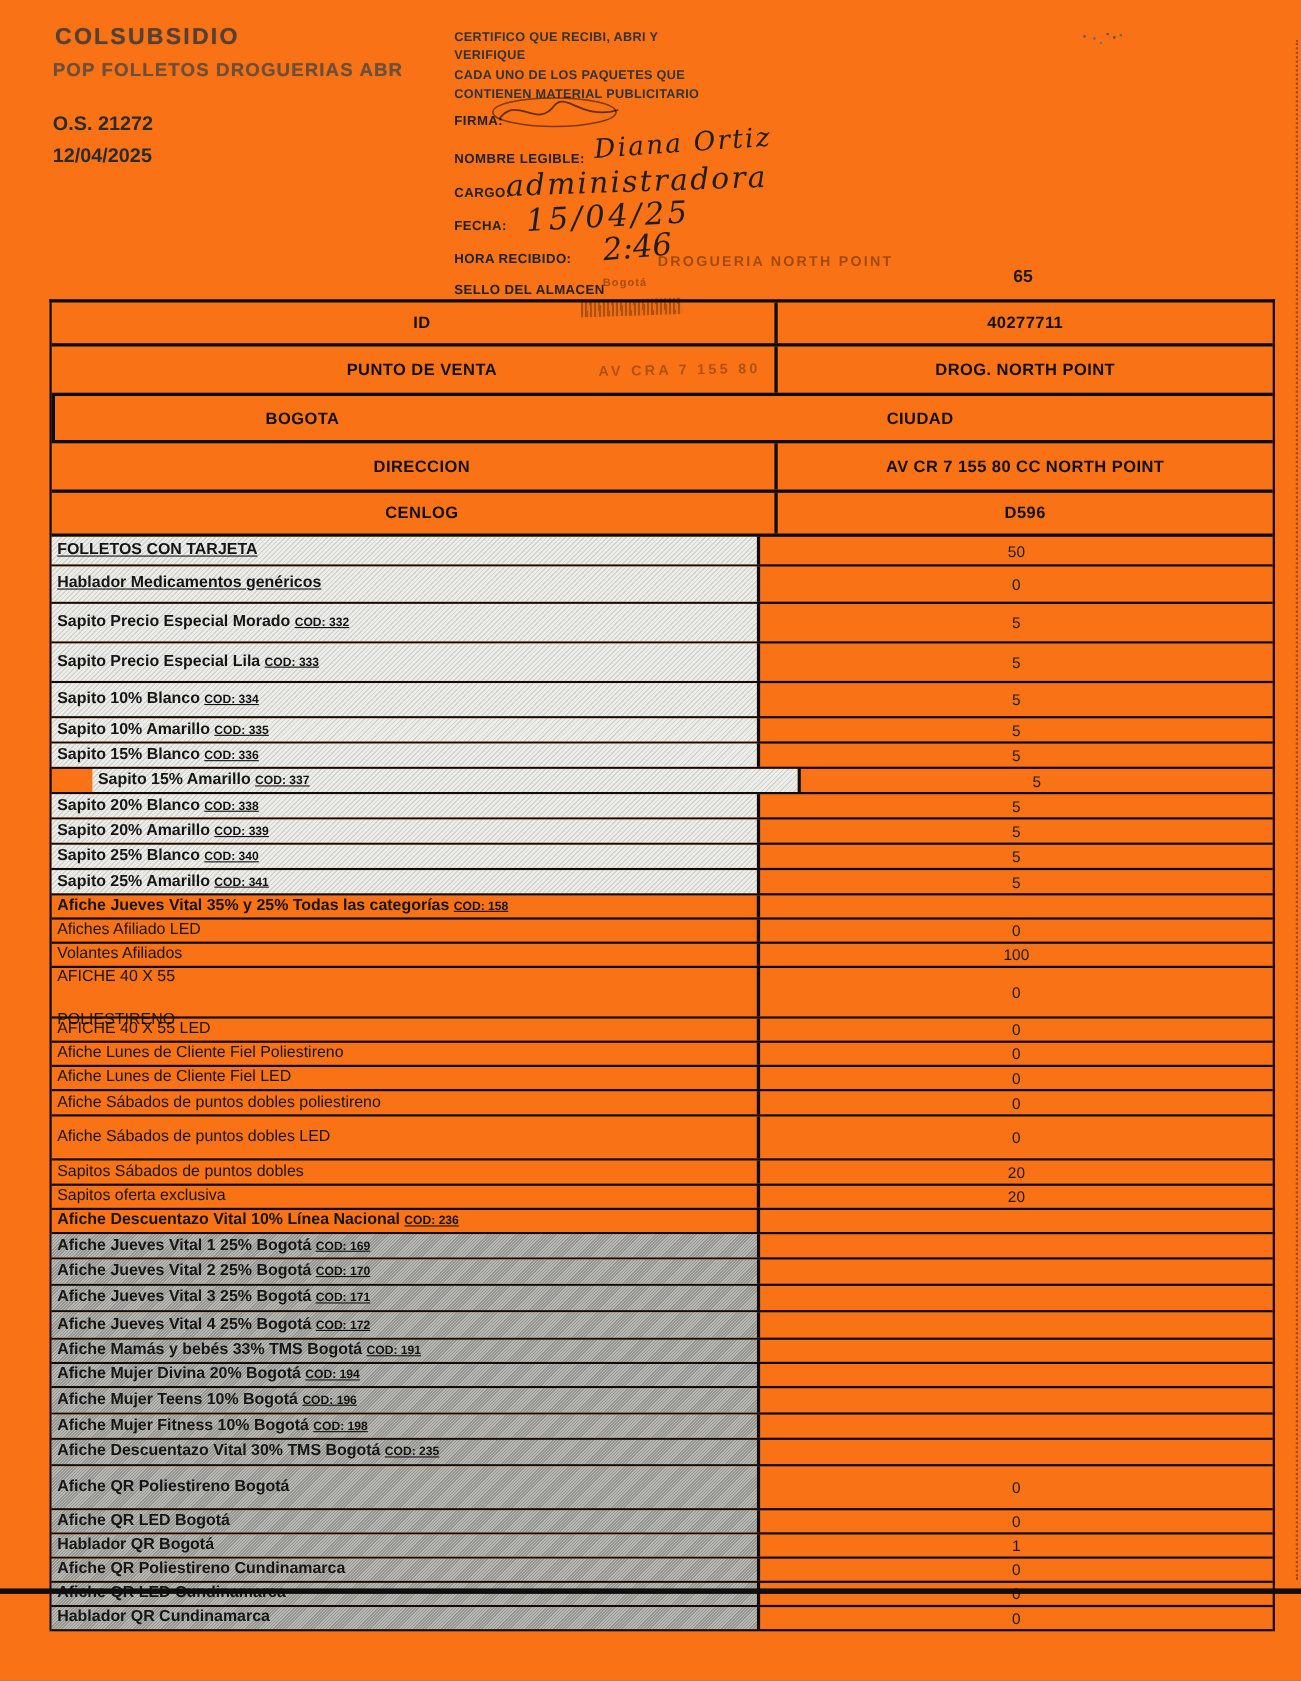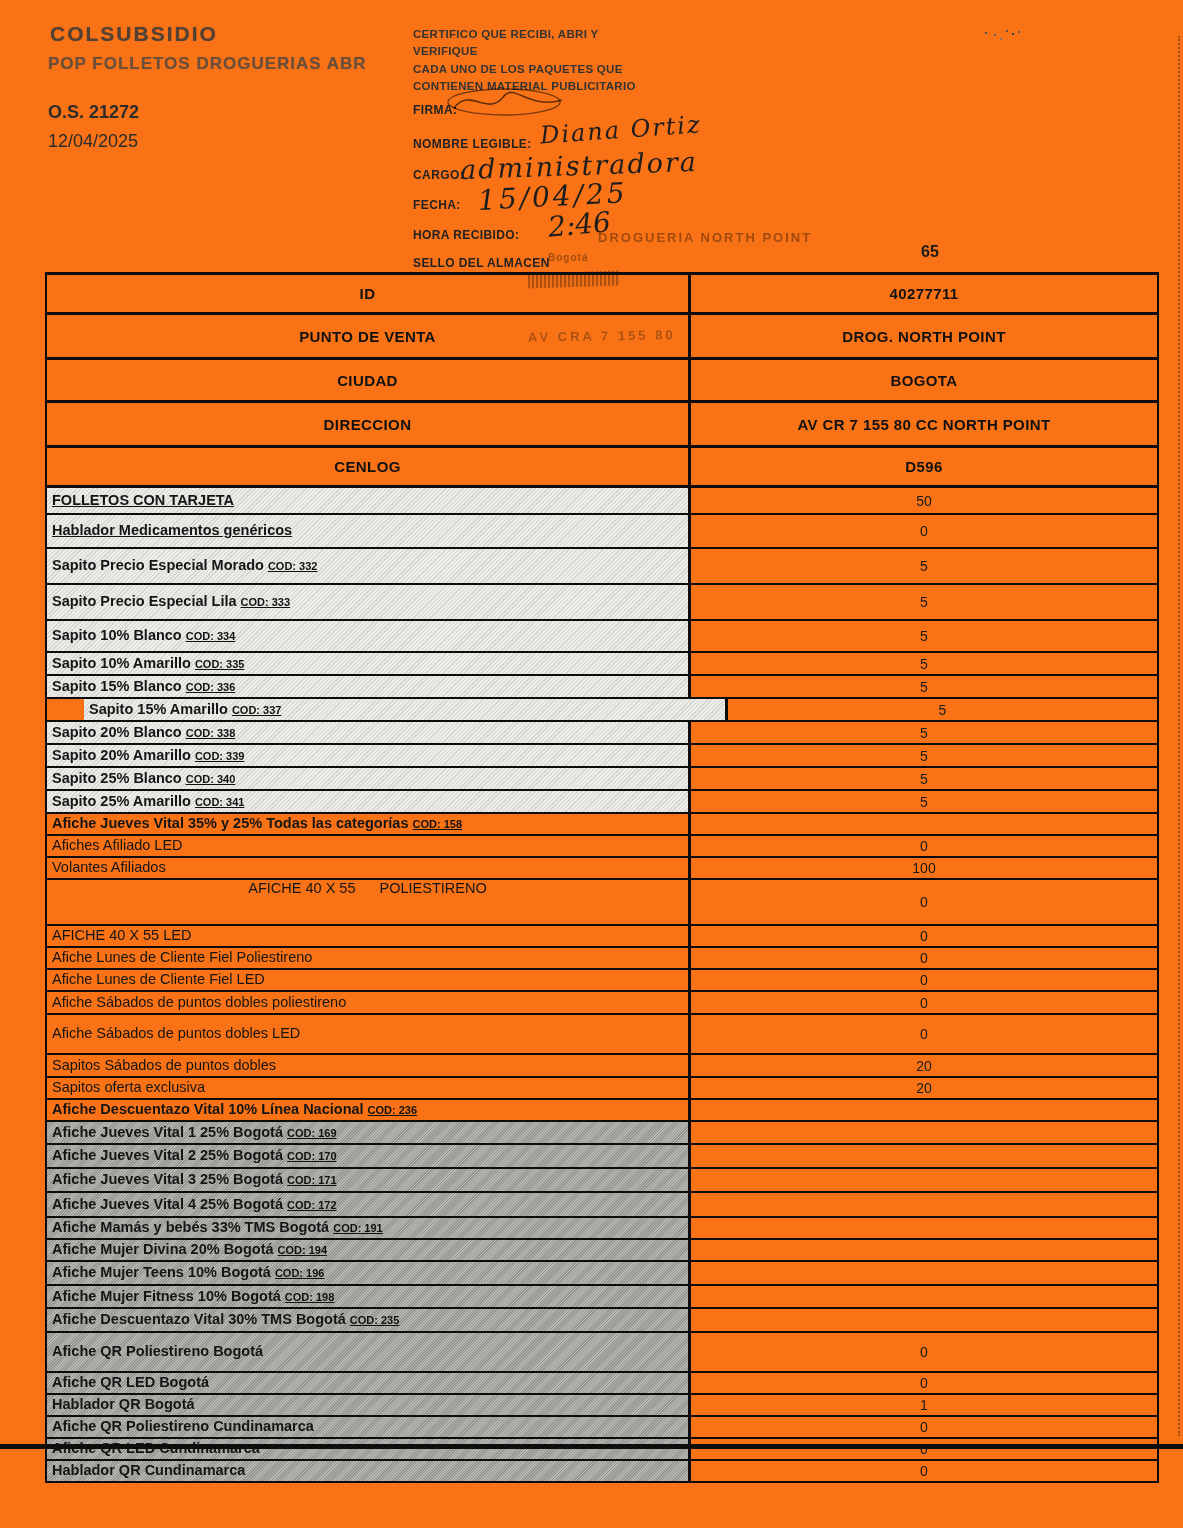--- a/index.html
+++ b/index.html
@@ -5,21 +5,21 @@
   html,body{margin:0;padding:0;background:#888;}
   .page{position:relative;width:1183px;height:1528px;background:#f97316;
         font-family:"Liberation Sans",sans-serif;color:#111;overflow:hidden;margin:0 auto;}
 
   
   .brand{position:absolute;left:50px;top:22px;font-size:21px;font-weight:bold;
          letter-spacing:2px;color:#3b3b3b;text-shadow:0 0 1px rgba(0,0,0,.45);opacity:.88;}
   .subtitle{position:absolute;left:48px;top:54px;font-size:17px;font-weight:bold;
             letter-spacing:1px;color:#474747;text-shadow:0 0 1px rgba(0,0,0,.4);opacity:.8;}
   .os-number{position:absolute;left:48px;top:102px;font-size:18px;font-weight:bold;color:#2b2b2b;}
-  .os-date{position:absolute;left:48px;top:131px;font-size:18px;font-weight:normal;color:#2b2b2b;}
+  .os-date{position:absolute;left:48px;top:131px;font-size:18px;font-weight:bold;color:#2b2b2b;}
 
   
   .cert{position:absolute;left:413px;top:26px;width:310px;font-size:11.5px;font-weight:bold;
         line-height:1.5;white-space:pre-line;color:#333;letter-spacing:.3px;}
   .flabel{position:absolute;font-size:12px;font-weight:bold;color:#222;letter-spacing:.4px;}
   .hand{position:absolute;font-family:"DejaVu Serif",serif;font-style:italic;color:#1d1d1d;}
   .hand-name{left:540px;top:116px;font-size:24px;transform:rotate(-4deg);letter-spacing:2px;}
   .hand-cargo{left:460px;top:150px;font-size:27px;transform:rotate(-2deg);letter-spacing:2px;}
   .hand-fecha{left:478px;top:180px;font-size:28px;transform:rotate(-3deg);letter-spacing:3px;}
   .hand-hora{left:548px;top:208px;font-size:28px;transform:rotate(-5deg);}
@@ -37,30 +37,30 @@
 
   
   .doc-table{position:absolute;left:45px;top:272px;width:1110px;
              border:2px solid #0c0c0c;border-top-width:3px;border-bottom:none;}
   .trow{display:flex;box-sizing:border-box;border-bottom:2px solid #0c0c0c;}
   .trow.info{border-bottom-width:3px;}
   .label-cell{width:641px;box-sizing:border-box;display:flex;align-items:center;
               padding:1px 5px;position:relative;}
   .value-cell{flex:1;border-left:3px solid #0c0c0c;display:flex;align-items:center;
               justify-content:center;box-sizing:border-box;}
-  .info .label-cell{justify-content:center;font-weight:bold;font-size:15px;letter-spacing:.4px;}
+  .info .label-cell{justify-content:center;font-weight:bold;font-size:15px;letter-spacing:.4px;margin-left:16px;}
   .info .value-cell{font-weight:bold;font-size:15px;letter-spacing:.4px;}
   .lbl{font-size:14.5px;line-height:1.05;color:#151515;}
   .val{font-size:14px;color:#1a1a1a;}
   .u{text-decoration:underline;}
   .cod{text-decoration:underline;margin-left:4px;font-size:11px;font-weight:bold;}
   .shade-light .lbl,.shade-dark .lbl,.has-cod .lbl{font-weight:bold;}
   .shade-light .label-cell{background:repeating-linear-gradient(135deg,rgba(0,0,0,.10) 0 1px,rgba(255,255,255,0) 1px 3px),#ecece8;}
   .shade-dark .label-cell{background:repeating-linear-gradient(135deg,rgba(0,0,0,.22) 0 1px,rgba(0,0,0,.04) 1px 2px),#bfbfba;}
-  .two-line .label-cell{flex-direction:row;align-items:flex-start;justify-content:center;gap:24px;}
+  .two-line .label-cell{flex-direction:column;align-items:flex-start;gap:24px;}
   .row-stamp{position:absolute;right:12px;top:50%;transform:translateY(-50%) rotate(-1deg);
              color:rgba(0,0,0,.30);font-weight:bold;letter-spacing:3px;font-size:13px;}
 
   
   .edge-dots{position:absolute;right:3px;top:36px;height:1400px;
              border-right:2px dotted rgba(0,0,0,.35);}
   .bottom-line{position:absolute;left:0;right:0;top:1444px;height:5px;background:#0e0e0e;}
 </style>
 </head>
 <body>
@@ -114,25 +114,25 @@
       <div class="trow info" style="height: 45px;">
         <div class="cell label-cell">
           <span>PUNTO DE VENTA</span>
           <span class="row-stamp">AV CRA 7 155 80</span>
         </div>
         <div class="cell value-cell">
           <span>DROG. NORTH POINT</span>
         </div>
       </div>
       <div class="trow info" style="height: 43px;">
+        <div class="cell value-cell">
+          <span>BOGOTA</span>
+        </div>
         <div class="cell label-cell">
           <span>CIUDAD</span>
-        </div>
-        <div class="cell value-cell">
-          <span>BOGOTA</span>
         </div>
       </div>
       <div class="trow info" style="height: 45px;">
         <div class="cell label-cell">
           <span>DIRECCION</span>
         </div>
         <div class="cell value-cell">
           <span>AV CR 7 155 80 CC NORTH POINT</span>
         </div>
       </div>

